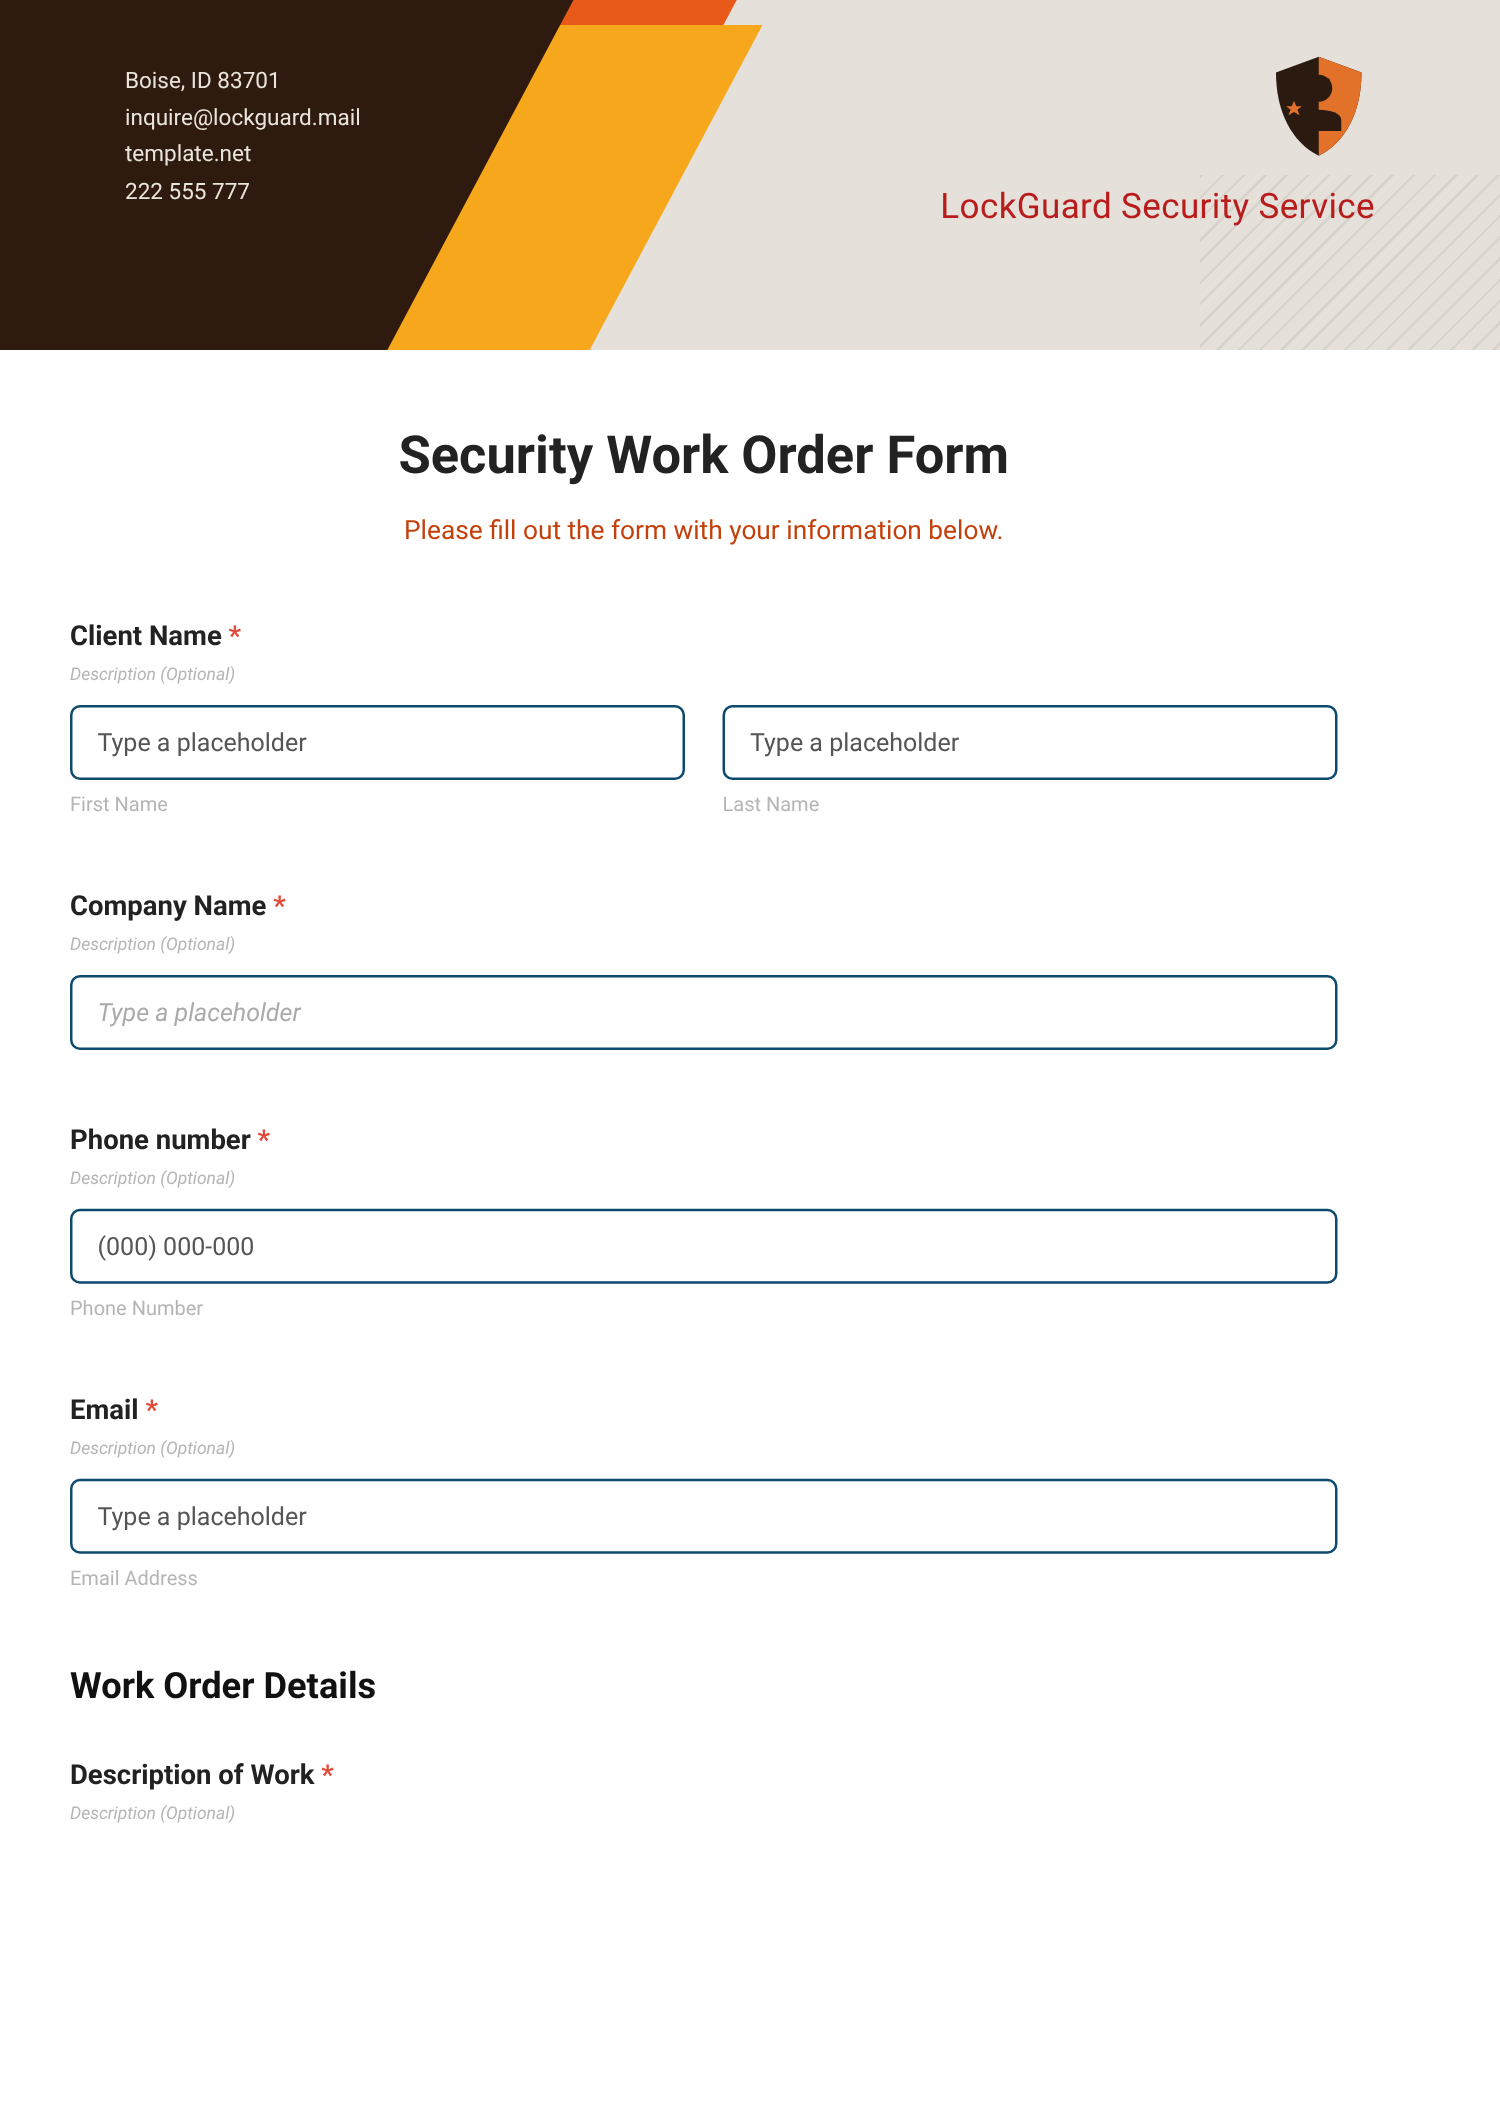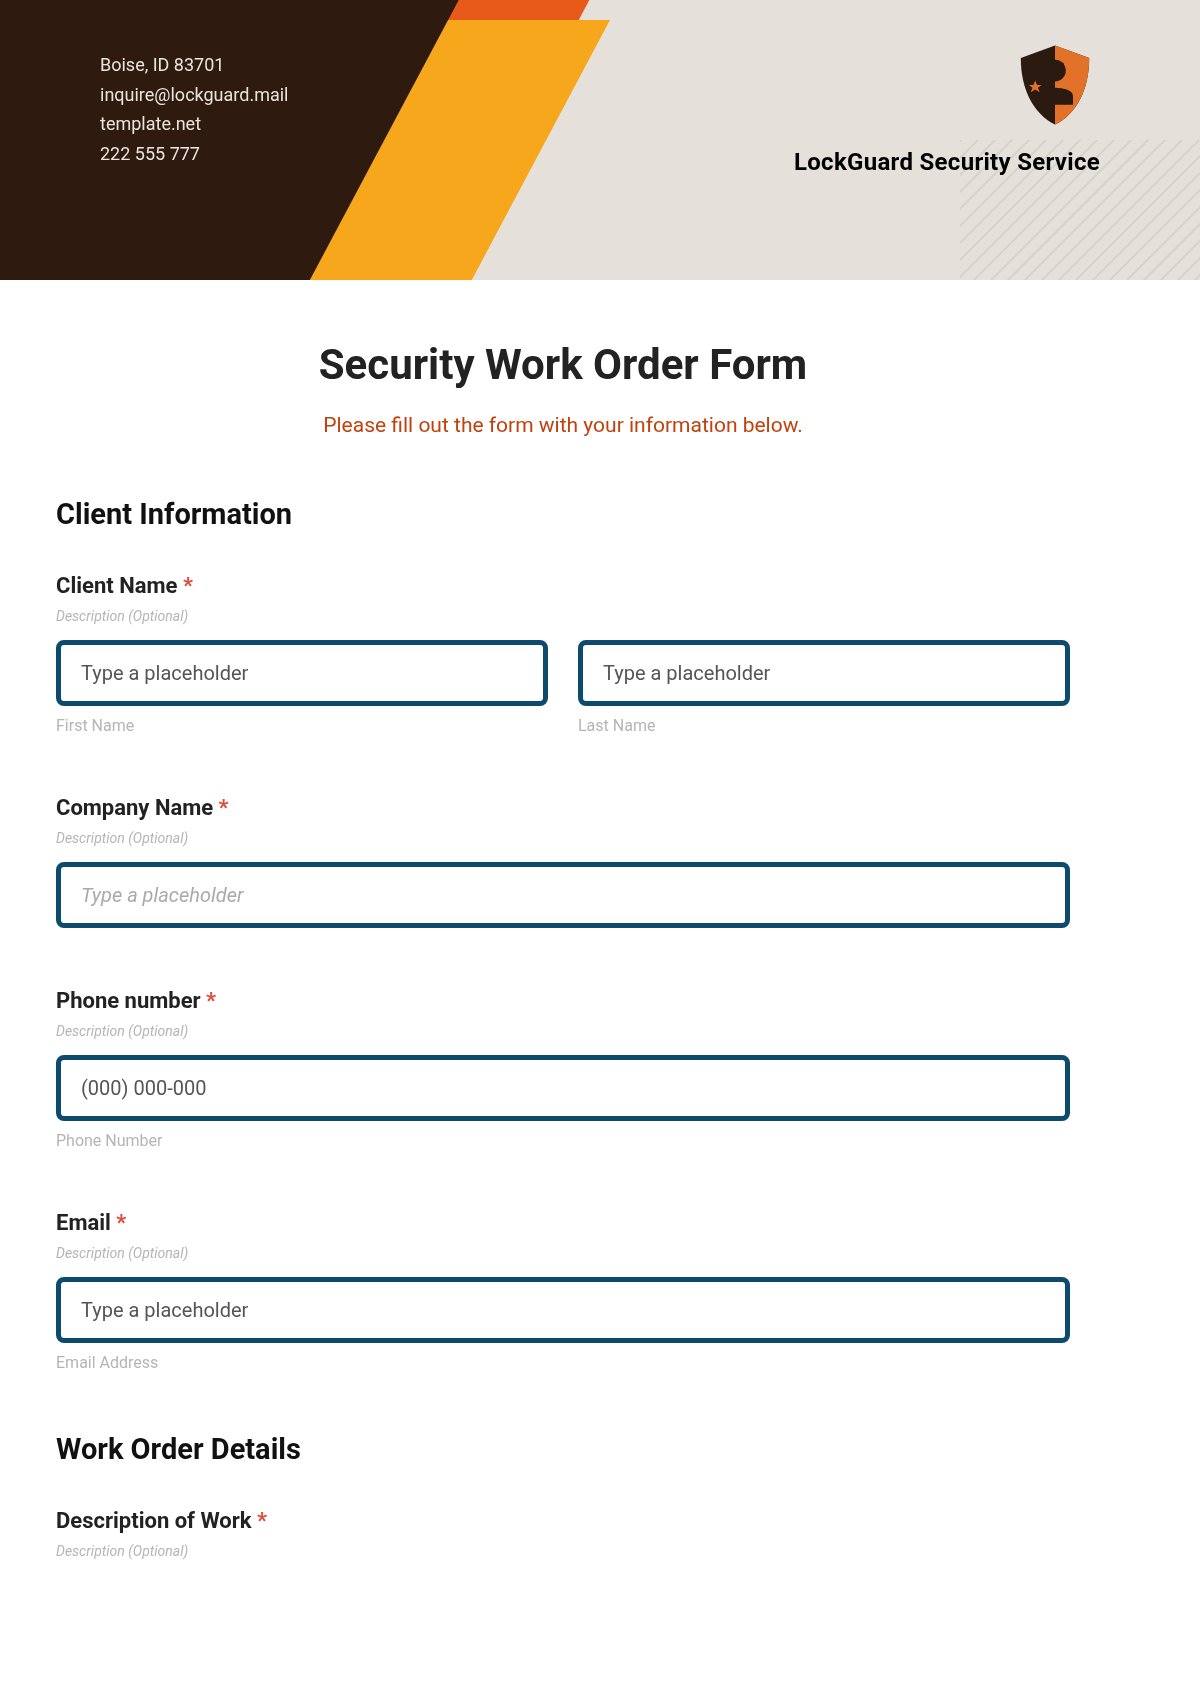--- a/index.html
+++ b/index.html
@@ -62,23 +62,23 @@
     text-align: right;
   }
   .logo {
     width: 90px;
     height: 90px;
     margin-left: auto;
     margin-bottom: 18px;
     position: relative;
   }
   .brand-name {
-    color: #000000;
-    font-size: 24px;
-    font-weight: 700;
+    color: #b91c1c;
+    font-size: 28px;
+    font-weight: 400;
     letter-spacing: 0.3px;
   }
   .diag-lines {
     position: absolute;
     right: 0;
     bottom: 0;
     width: 240px;
     height: 140px;
     opacity: 0.15;
     background: repeating-linear-gradient(135deg, #888 0 2px, transparent 2px 12px);
@@ -121,21 +121,21 @@
     color: #b5b5b5;
     margin-bottom: 16px;
   }
   .row-2 {
     display: flex;
     gap: 30px;
   }
   .col { flex: 1; }
   .text-input {
     width: 100%;
-    border: 5px solid #0c4a6e;
+    border: 2px solid #0c4a6e;
     border-radius: 8px;
     font-size: 20px;
     padding: 16px 20px;
     color: #333;
     background: #fff;
     font-family: inherit;
   }
   .text-input::placeholder { color: #555; }
   .text-input.italic-ph::placeholder { font-style: italic; color: #aaa; }
   .sublabel {
@@ -172,21 +172,20 @@
       </svg>
     </div>
     <div class="brand-name">LockGuard Security Service</div>
   </div>
 </div>
 
 <div class="page">
   <h1 class="title">Security Work Order Form</h1>
   <p class="subtitle">Please fill out the form with your information below.</p>
 
-  <h2 class="section-heading">Client Information</h2>
 
   <div class="field-group">
     <div class="field-label">
       <span>Client Name</span>
       <span class="req">*</span>
     </div>
     <div class="field-desc">Description (Optional)</div>
     <div class="row-2">
       <div class="col">
         <input class="text-input" type="text" placeholder="Type a placeholder" style="">

